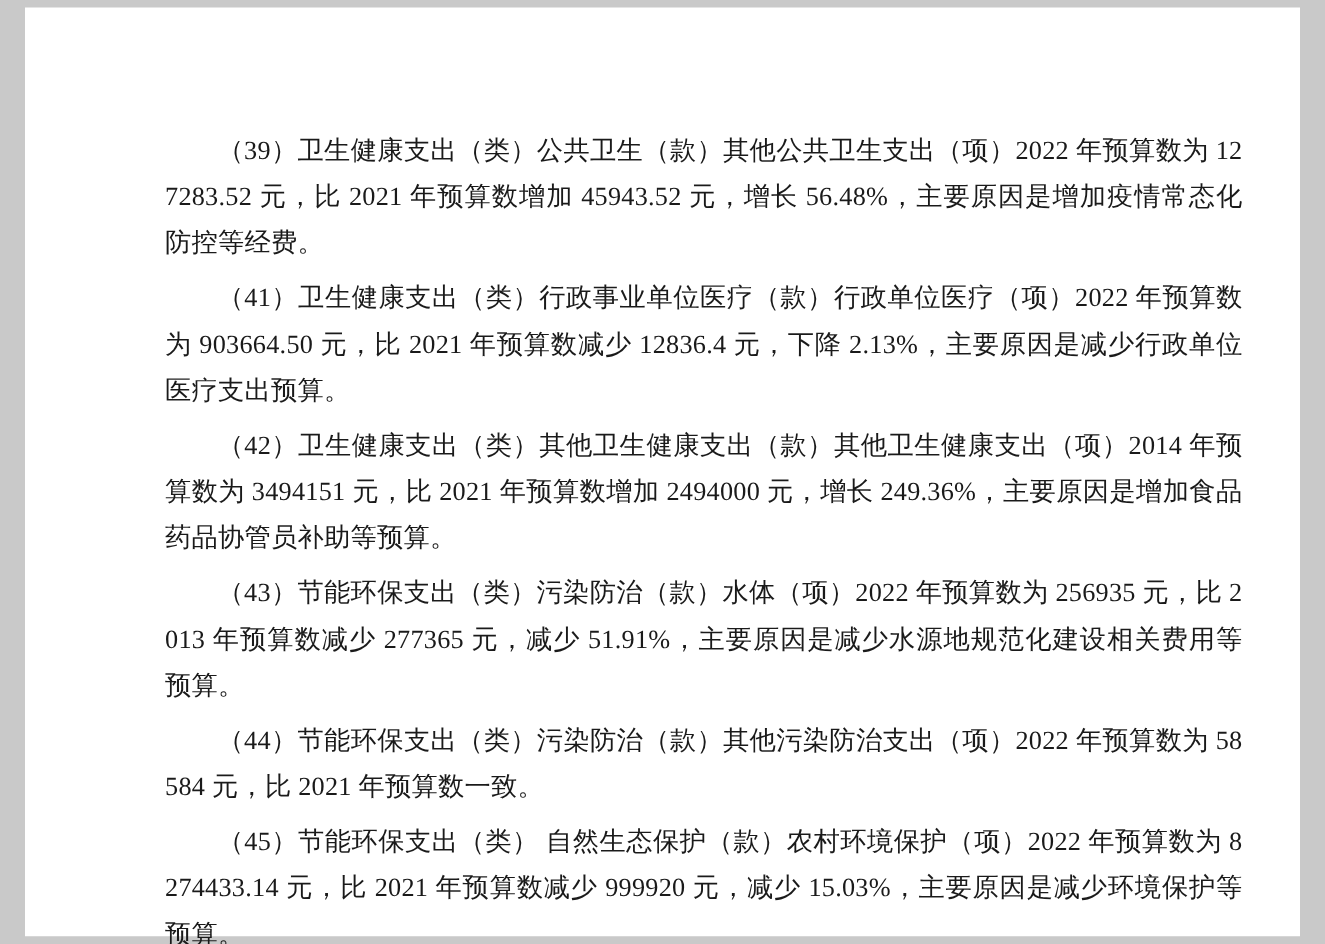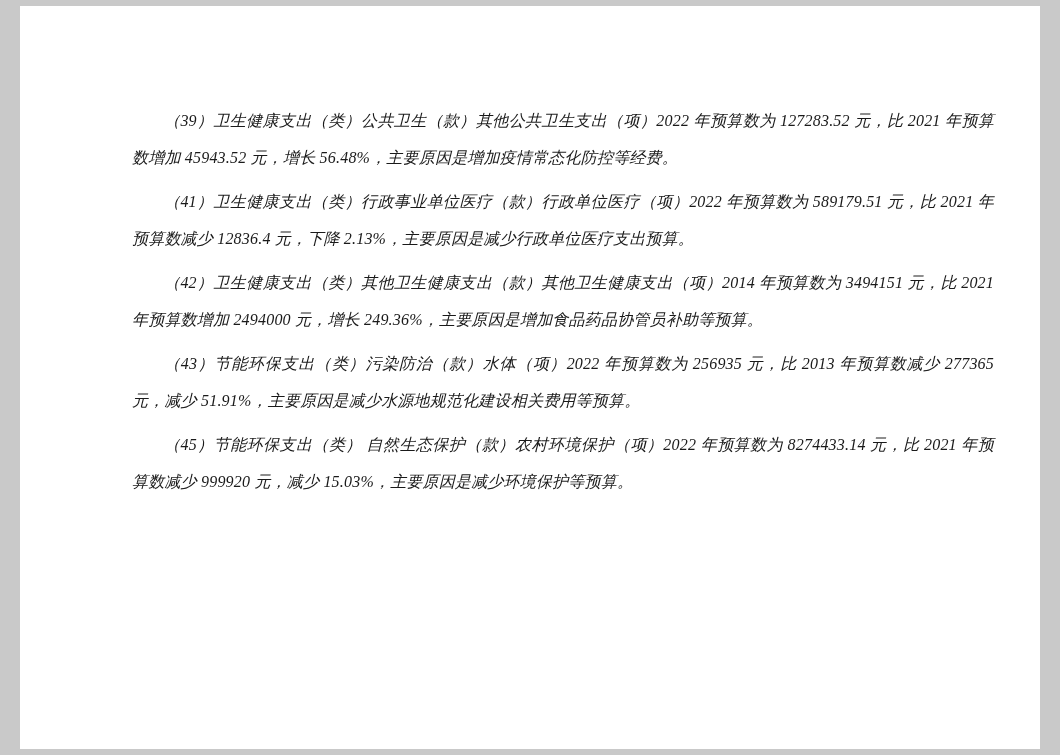--- a/index.html
+++ b/index.html
@@ -22,39 +22,39 @@
     background: #ffffff;
     box-sizing: border-box;
   }
   #content {
     position: absolute;
     left: 112px;
     top: 96px;
     width: 862px;
   }
   .para {
-    font-size: 16px;
+    font-size: 21px;
     line-height: 37px;
     color: #1a1a1a;
     text-align: justify;
     text-justify: inter-ideograph;
     margin: 0 0 7px 0;
     text-indent: 2em;
     letter-spacing: 0.2px;
     word-break: break-all;
-    font-style: italic;
   }
   .para:last-child {
     margin-bottom: 0;
   }
 </style>
 </head>
 <body>
 
 <div id="page">
   <div id="content">
     <p class="para">（39）卫生健康支出（类）公共卫生（款）其他公共卫生支出（项）2022 年预算数为 127283.52 元，比 2021 年预算数增加 45943.52 元，增长 56.48%，主要原因是增加疫情常态化防控等经费。</p>
-    <p class="para">（41）卫生健康支出（类）行政事业单位医疗（款）行政单位医疗（项）2022 年预算数为 589179.51 元，比 2021 年预算数减少 12836.4 元，下降 2.13%，主要原因是减少行政单位医疗支出预算。</p>
+    <p class="para">（41）卫生健康支出（类）行政事业单位医疗（款）行政单位医疗（项）2022 年预算数为 903664.50 元，比 2021 年预算数减少 12836.4 元，下降 2.13%，主要原因是减少行政单位医疗支出预算。</p>
     <p class="para">（42）卫生健康支出（类）其他卫生健康支出（款）其他卫生健康支出（项）2014 年预算数为 3494151 元，比 2021 年预算数增加 2494000 元，增长 249.36%，主要原因是增加食品药品协管员补助等预算。</p>
     <p class="para">（43）节能环保支出（类）污染防治（款）水体（项）2022 年预算数为 256935 元，比 2013 年预算数减少 277365 元，减少 51.91%，主要原因是减少水源地规范化建设相关费用等预算。</p>
+    <p class="para">（44）节能环保支出（类）污染防治（款）其他污染防治支出（项）2022 年预算数为 58584 元，比 2021 年预算数一致。</p>
     <p class="para">（45）节能环保支出（类） 自然生态保护（款）农村环境保护（项）2022 年预算数为 8274433.14 元，比 2021 年预算数减少 999920 元，减少 15.03%，主要原因是减少环境保护等预算。</p>
   </div>
 </div>
 
 </body></html>

